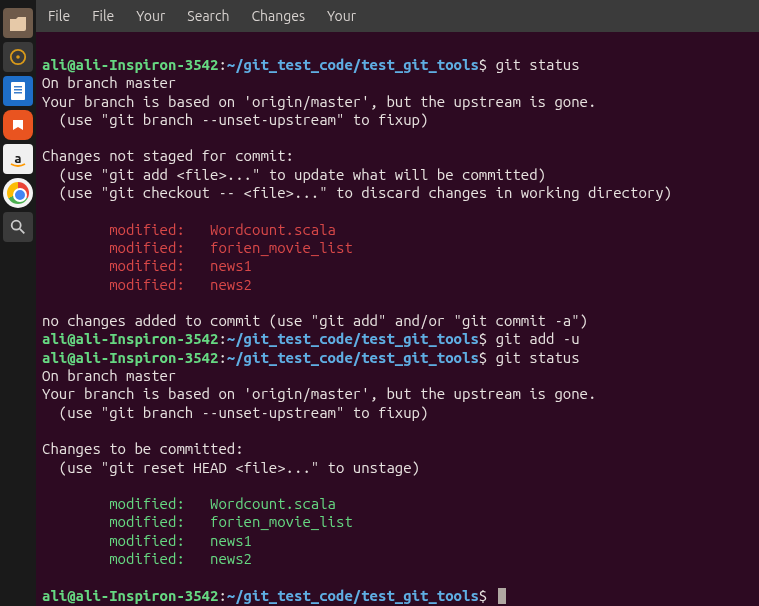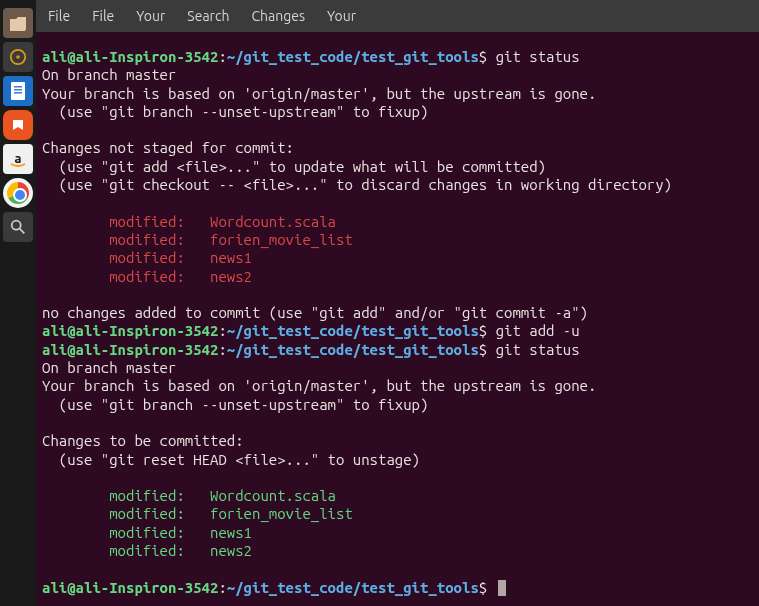--- a/index.html
+++ b/index.html
@@ -72,21 +72,21 @@
       gap: 22px;
       font-family: "Ubuntu", sans-serif;
       font-size: 14px;
     }
     .menu-item {
       cursor: pointer;
     }
     .terminal {
       flex: 1;
       background: #2d0a22;
-      padding: 16px 6px;
+      padding: 24px 6px;
       color: #e8e3e0;
       line-height: 1.22;
       white-space: pre;
       overflow: hidden;
     }
     .prompt-user { color: #66d882; font-weight: bold; }
     .prompt-sep { color: #e8e3e0; }
     .prompt-path { color: #5faee3; font-weight: bold; }
     .prompt-dollar { color: #e8e3e0; }
     .red { color: #d84848; }

